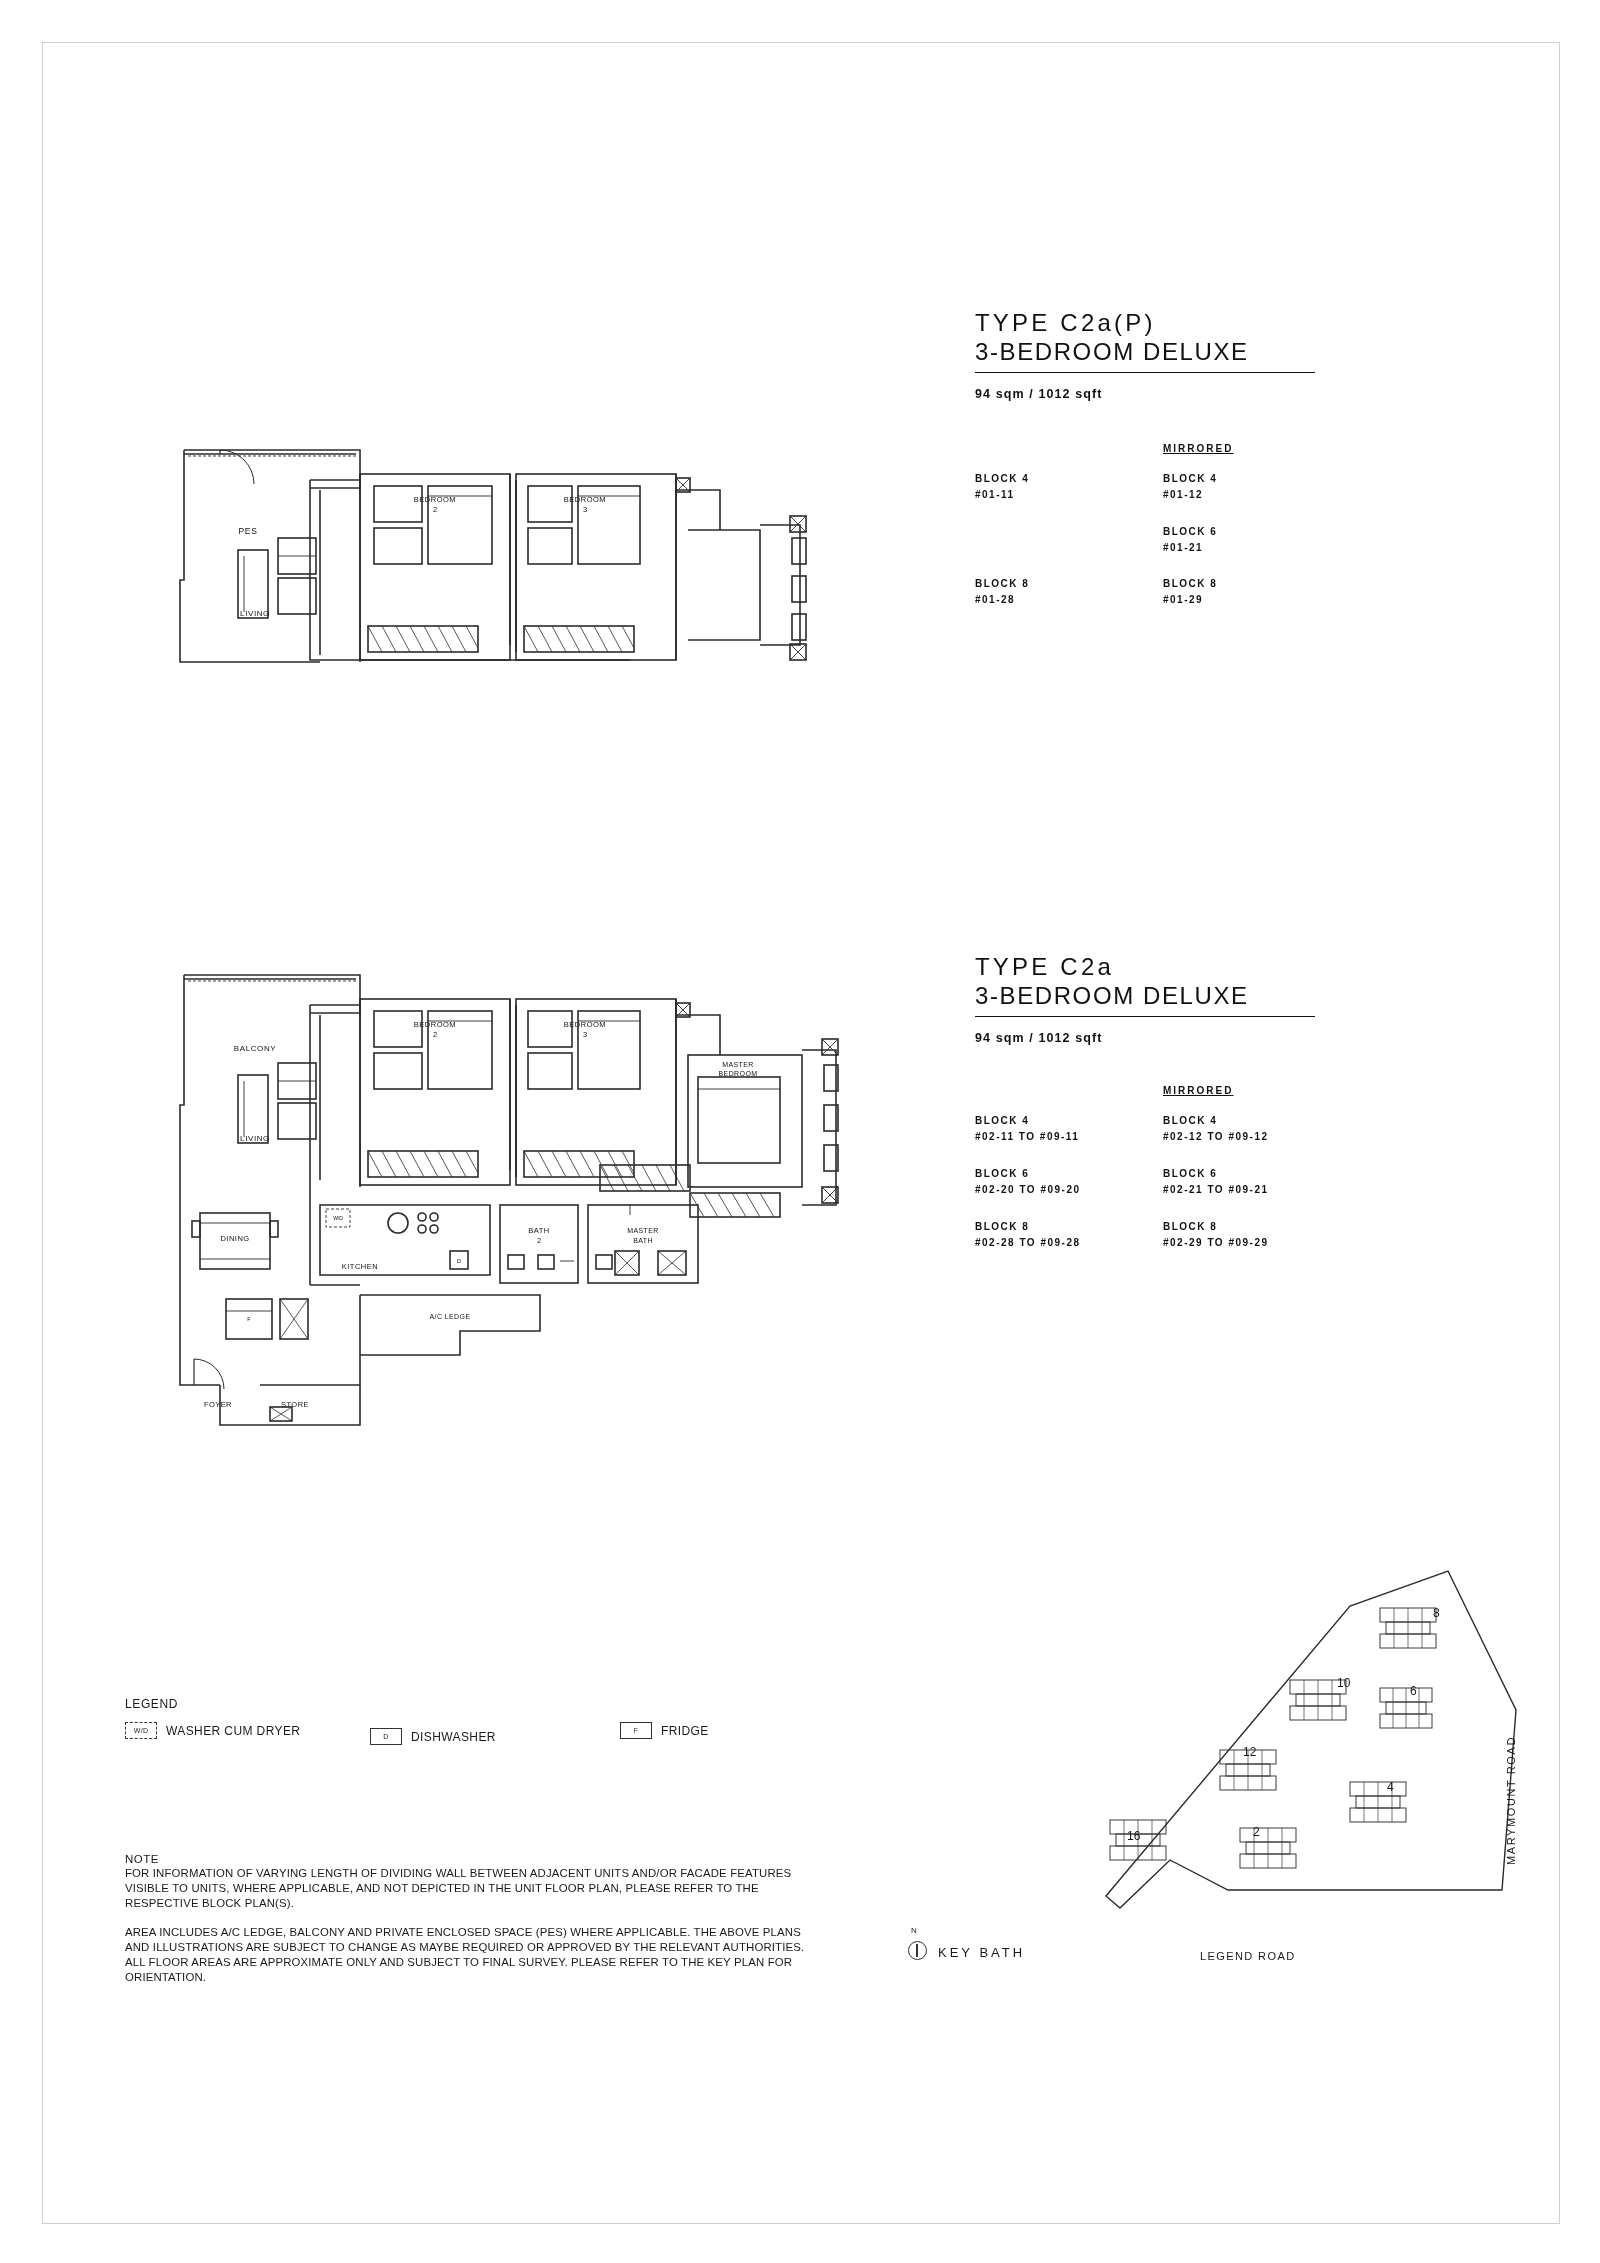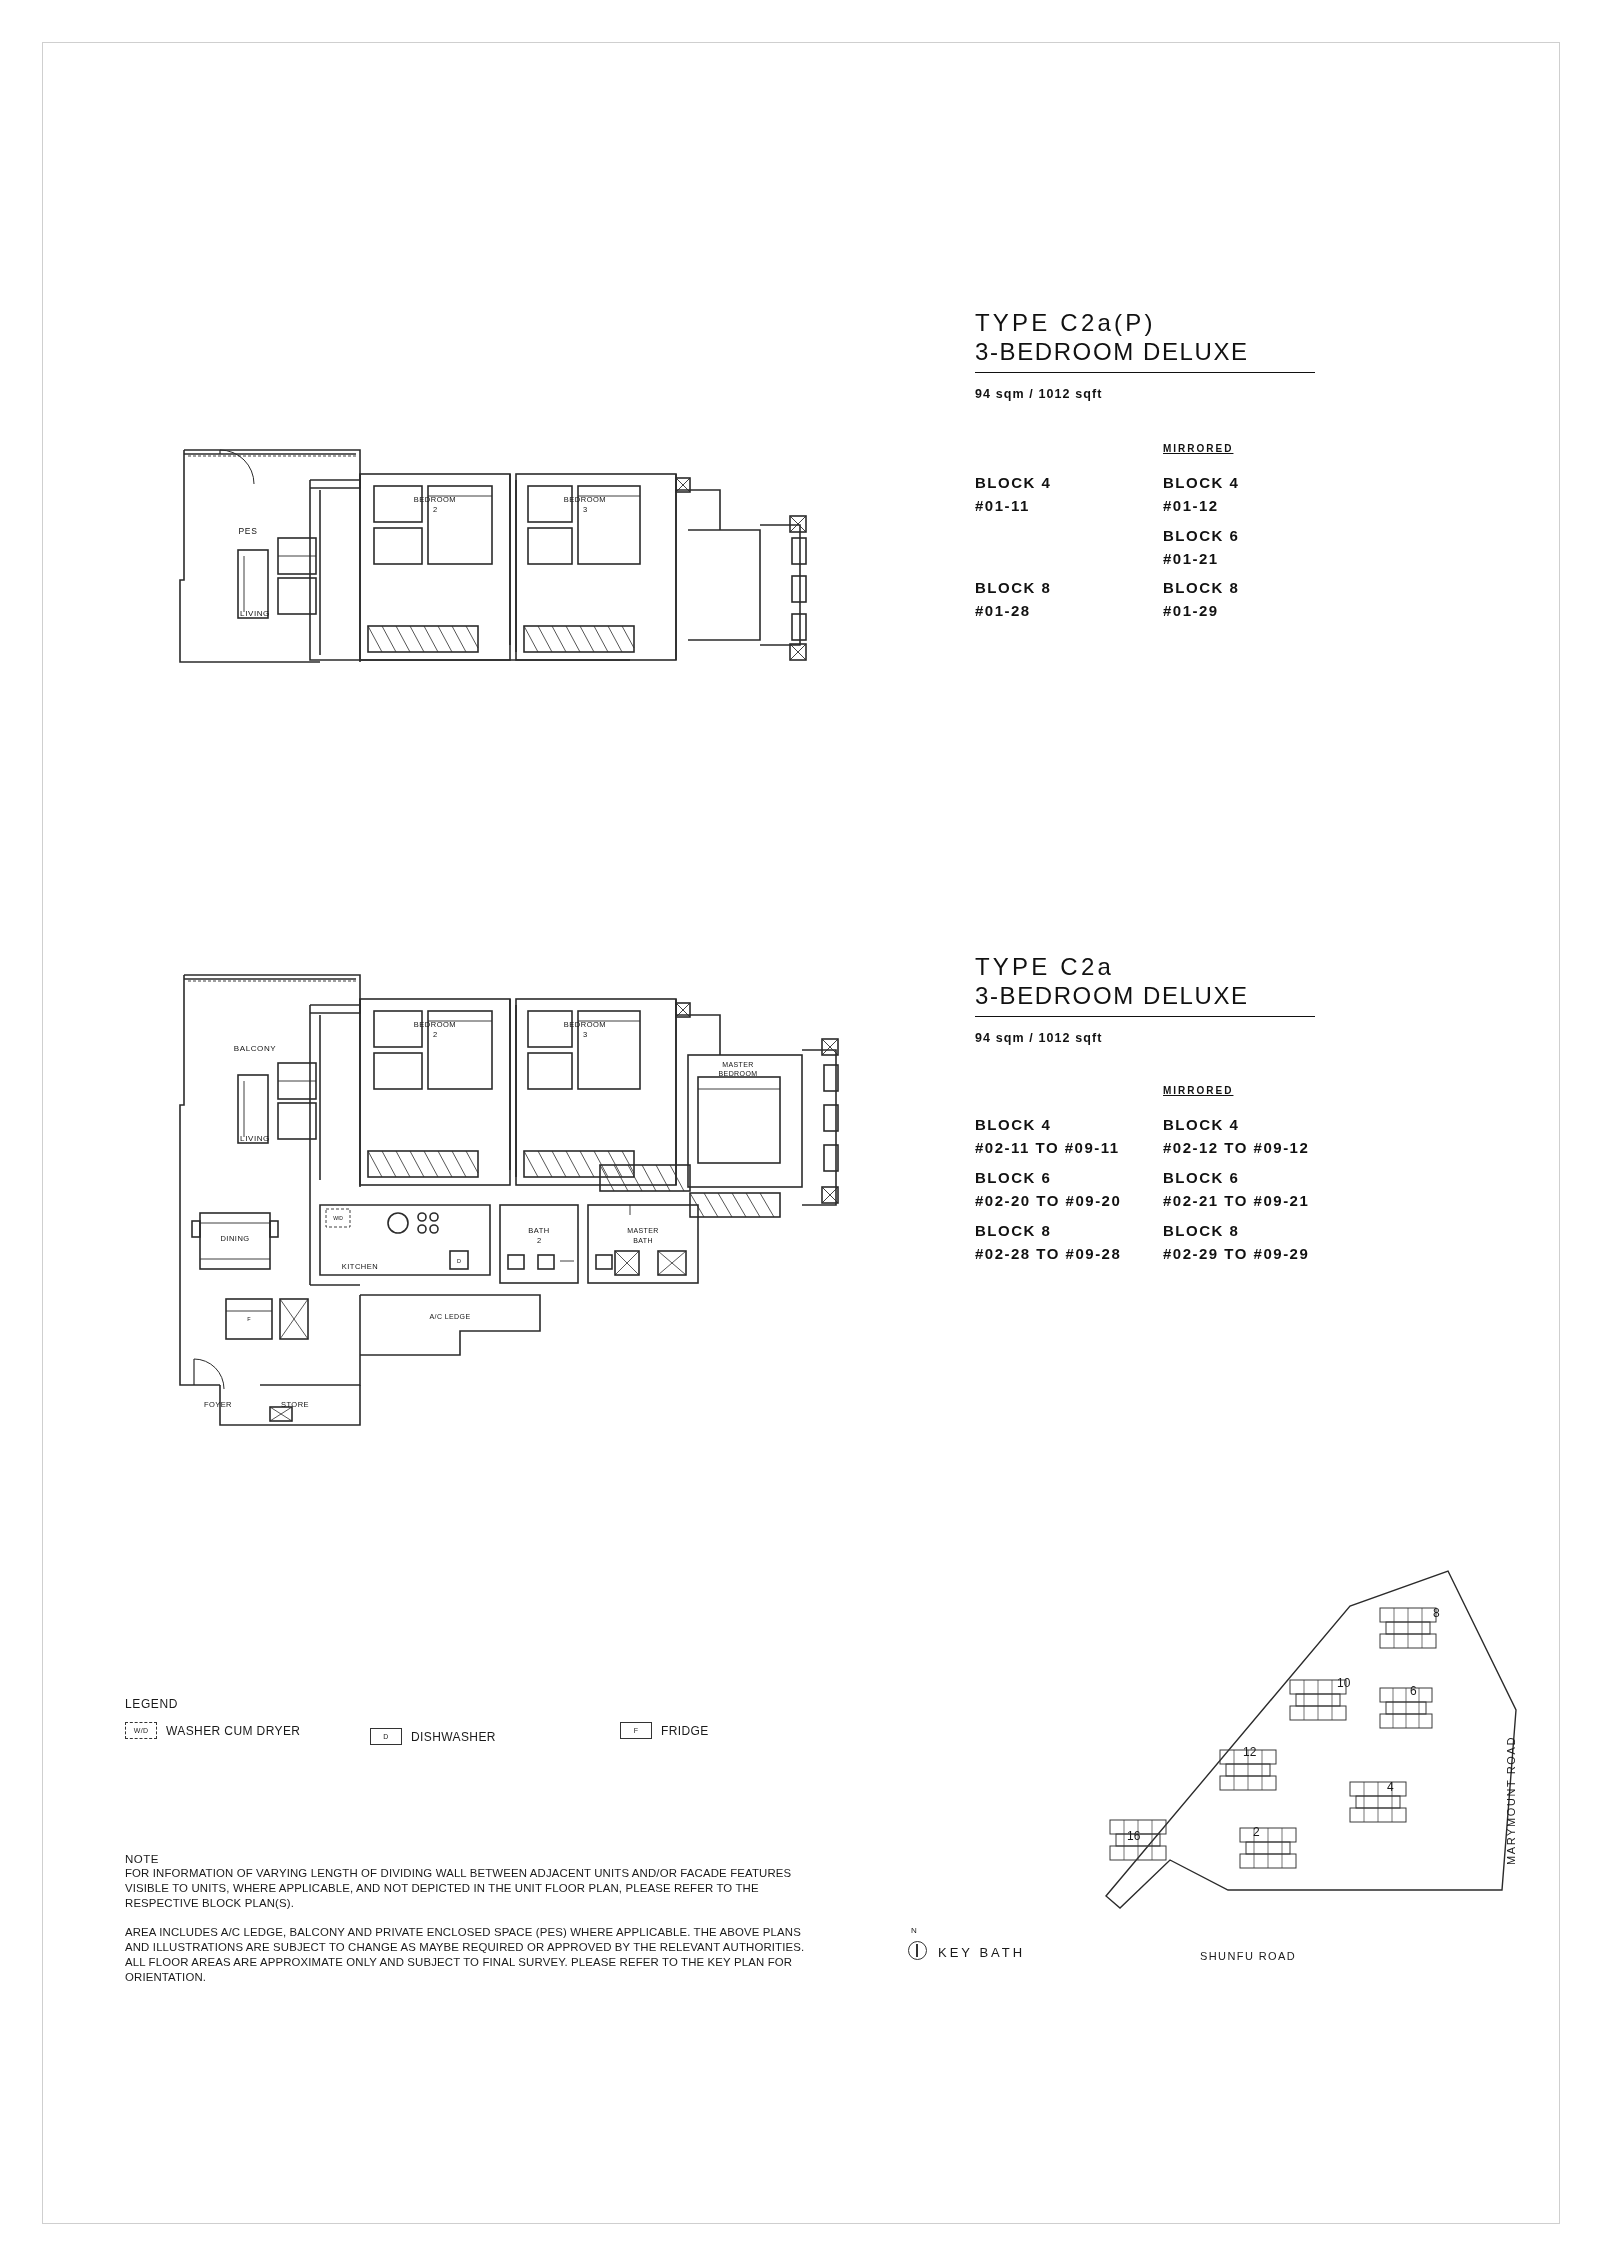--- a/index.html
+++ b/index.html
@@ -8,21 +8,21 @@
   .border-frame{position:absolute;left:42px;top:42px;width:1516px;height:2180px;border:1px solid #cfcfcf;}
 
   
   .title-block{position:absolute;}
   .t-type{font-size:24px;letter-spacing:3.2px;font-weight:400;color:#111;line-height:1.22;}
   .t-sub{font-size:24px;letter-spacing:1.6px;font-weight:400;color:#111;line-height:1.22;}
   .t-rule{border-bottom:1.4px solid #111;width:340px;margin-top:5px;}
   .t-area{font-size:12.5px;letter-spacing:1.1px;font-weight:bold;color:#111;margin-top:14px;}
 
   .mirrored-label{position:absolute;font-size:10px;letter-spacing:2.0px;font-weight:bold;color:#111;text-decoration:underline;}
-  .blk{position:absolute;font-size:15px;letter-spacing:1.5px;font-weight:bold;color:#111;line-height:1.55;white-space:nowrap;}
+  .blk{position:absolute;font-size:10px;letter-spacing:1.5px;font-weight:bold;color:#111;line-height:1.55;white-space:nowrap;}
 
   
   .plan{position:absolute;}
   .plan svg{display:block;}
 
   
   .legend-title{position:absolute;font-size:12px;letter-spacing:.6px;color:#1a1a1a;}
   .legend-row{position:absolute;display:flex;align-items:center;gap:0;}
   .lg-item{display:flex;align-items:center;}
   .lg-box{width:30px;height:15px;border:1px solid #333;display:flex;align-items:center;justify-content:center;font-size:7px;letter-spacing:.3px;color:#222;}
@@ -416,18 +416,18 @@
 
   <div class="kp-num" style="left:1433px;top:1606px;">8</div>
   <div class="kp-num" style="left:1337px;top:1676px;">10</div>
   <div class="kp-num" style="left:1410px;top:1684px;">6</div>
   <div class="kp-num" style="left:1243px;top:1745px;">12</div>
   <div class="kp-num" style="left:1387px;top:1780px;">4</div>
   <div class="kp-num" style="left:1127px;top:1818px;margin-top:11px;">16</div>
   <div class="kp-num" style="left:1253px;top:1825px;">2</div>
 
   <div class="kp-road-r" style="left:1505px;top:1865px;">MARYMOUNT ROAD</div>
-  <div class="kp-road-b" style="left:1200px;top:1950px;">SHUNFU ROAD</div>
+  <div class="kp-road-b" style="left:1200px;top:1950px;">LEGEND ROAD</div>
 
   <div class="compass" style="left:908px;top:1941px;"></div>
   <div class="kp-n" style="left:911px;top:1926px;">N</div>
   <div class="kp-label" style="left:938px;top:1945px;">KEY BATH</div>
 </div>
 
 </body></html>

